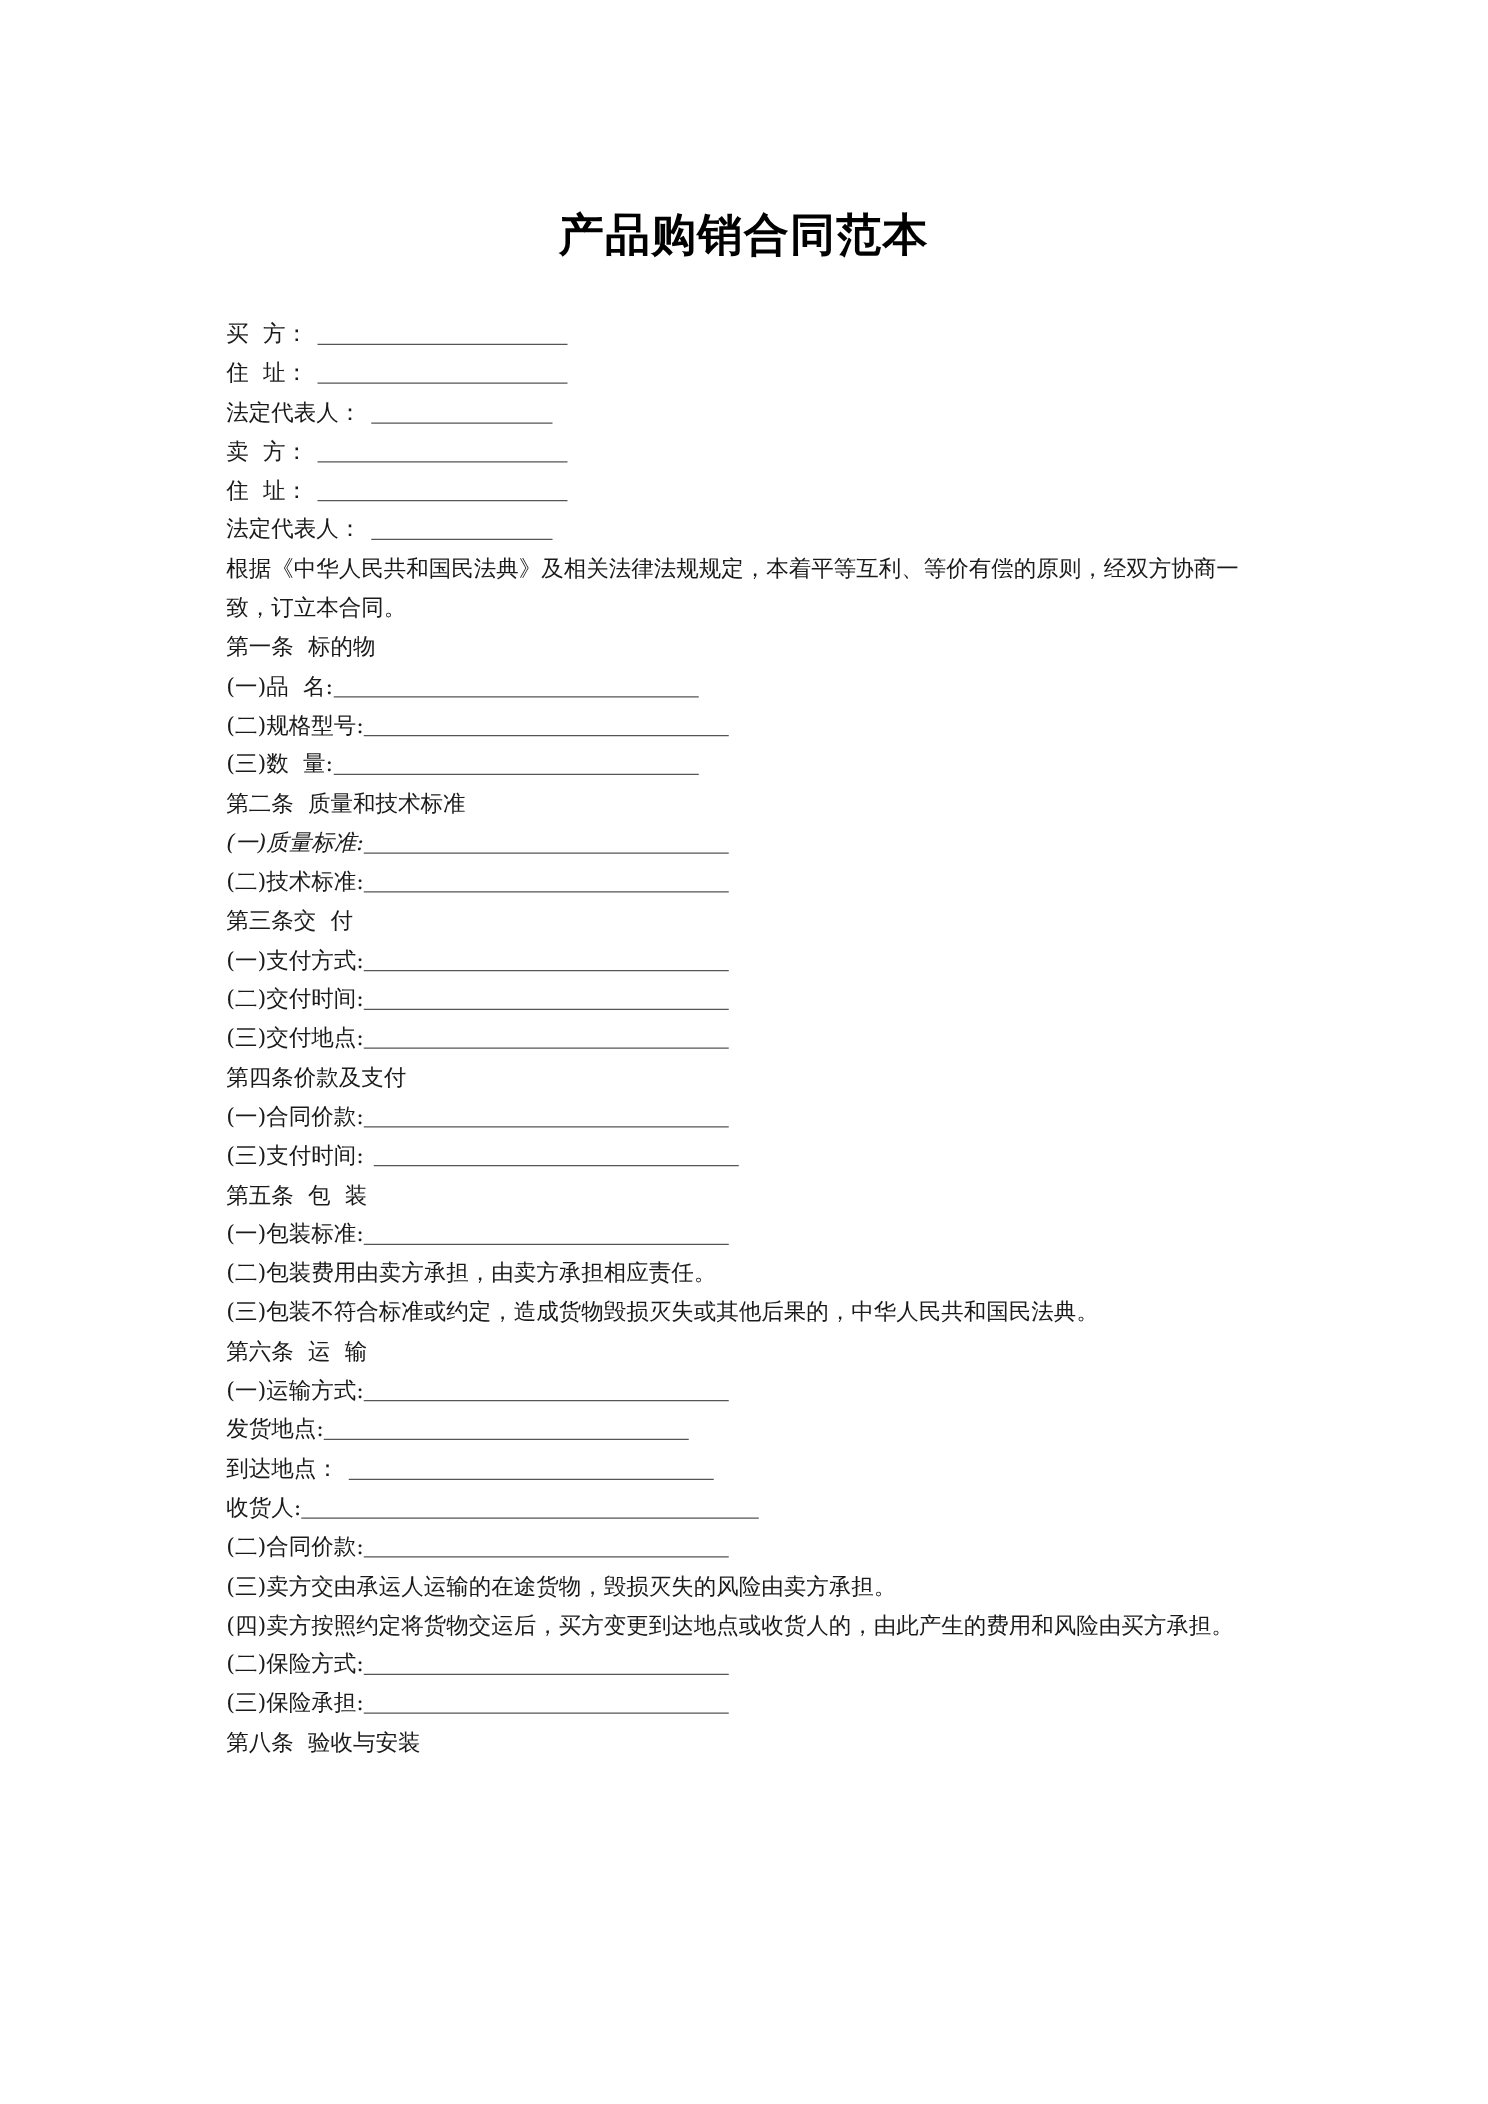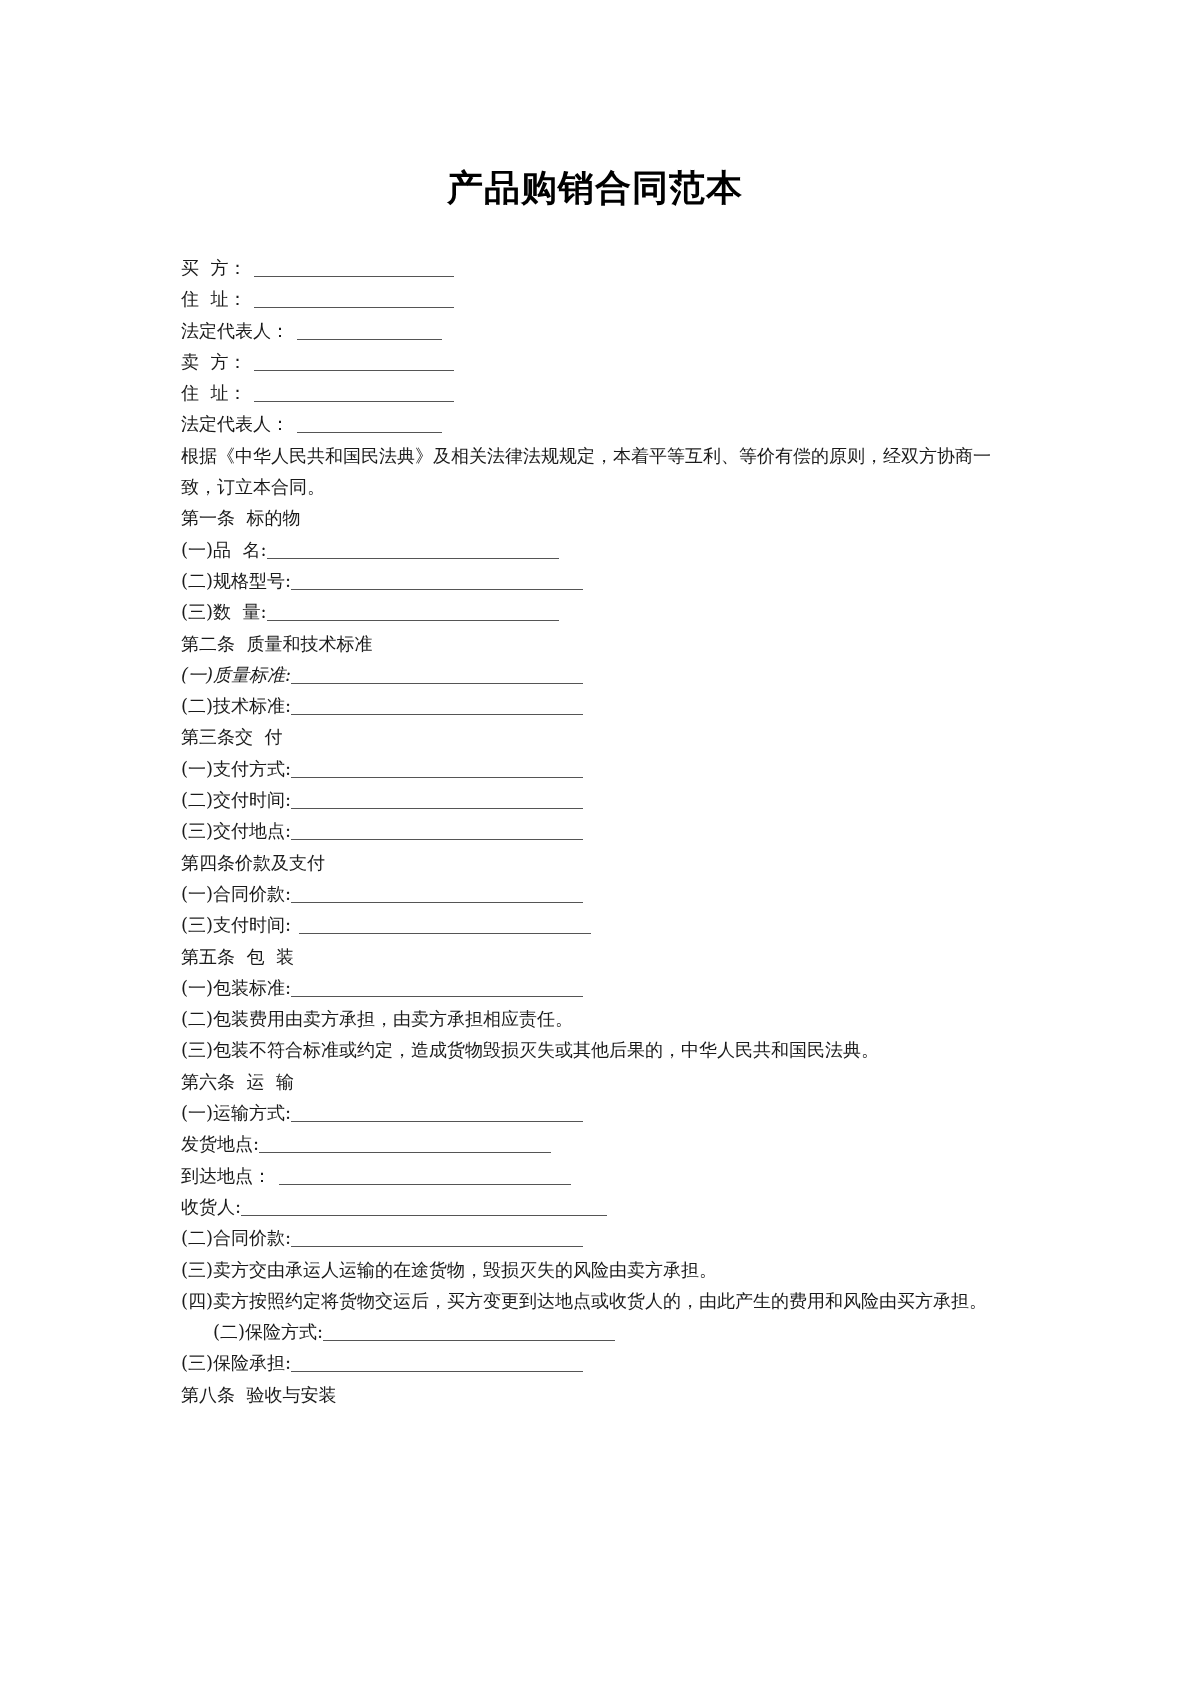--- a/index.html
+++ b/index.html
@@ -43,16 +43,16 @@
     <div class="line"><span style="white-space: pre;">(二)包装费用由卖方承担，由卖方承担相应责任。</span></div>
     <div class="line"><span style="white-space: pre;">(三)包装不符合标准或约定，造成货物毁损灭失或其他后果的，中华人民共和国民法典。</span></div>
     <div class="line"><span style="white-space: pre;">第六条  运  输</span></div>
     <div class="line"><span style="white-space: pre;">(一)运输方式:</span><span class="blank" style="width: 292px; margin-left: 0px;"></span></div>
     <div class="line"><span style="white-space: pre;">发货地点:</span><span class="blank" style="width: 292px; margin-left: 0px;"></span></div>
     <div class="line"><span style="white-space: pre;">到达地点：</span><span class="blank" style="width: 292px; margin-left: 8px;"></span></div>
     <div class="line"><span style="white-space: pre;">收货人:</span><span class="blank" style="width: 366px; margin-left: 0px;"></span></div>
     <div class="line"><span style="white-space: pre;">(二)合同价款:</span><span class="blank" style="width: 292px; margin-left: 0px;"></span></div>
     <div class="line"><span style="white-space: pre;">(三)卖方交由承运人运输的在途货物，毁损灭失的风险由卖方承担。</span></div>
     <div class="line wrap"><span style="white-space: normal;">(四)卖方按照约定将货物交运后，买方变更到达地点或收货人的，由此产生的费用和风险由买方承担。</span></div>
-    <div class="line"><span style="white-space: pre; margin-left: 32px;">(二)保险方式:</span><span class="blank" style="width: 292px; margin-left: 0px;"></span></div>
+    <div class="line"><span style="white-space: pre;">(二)保险方式:</span><span class="blank" style="width: 292px; margin-left: 0px;"></span></div>
     <div class="line"><span style="white-space: pre;">(三)保险承担:</span><span class="blank" style="width: 292px; margin-left: 0px;"></span></div>
     <div class="line"><span style="white-space: pre;">第八条  验收与安装</span></div>
   </div>
 
 </body></html>

